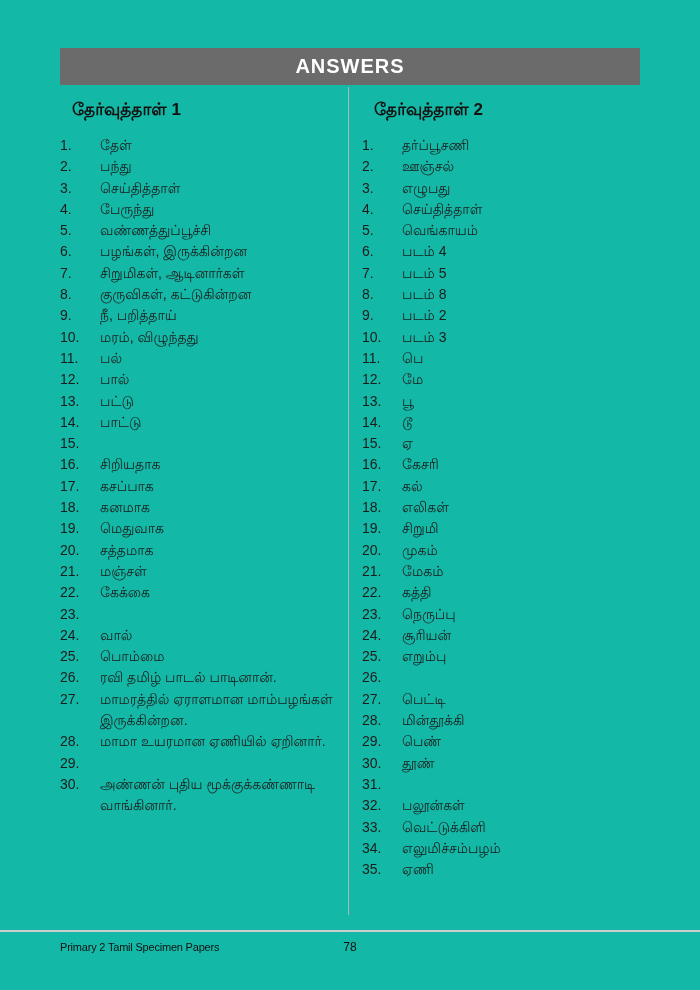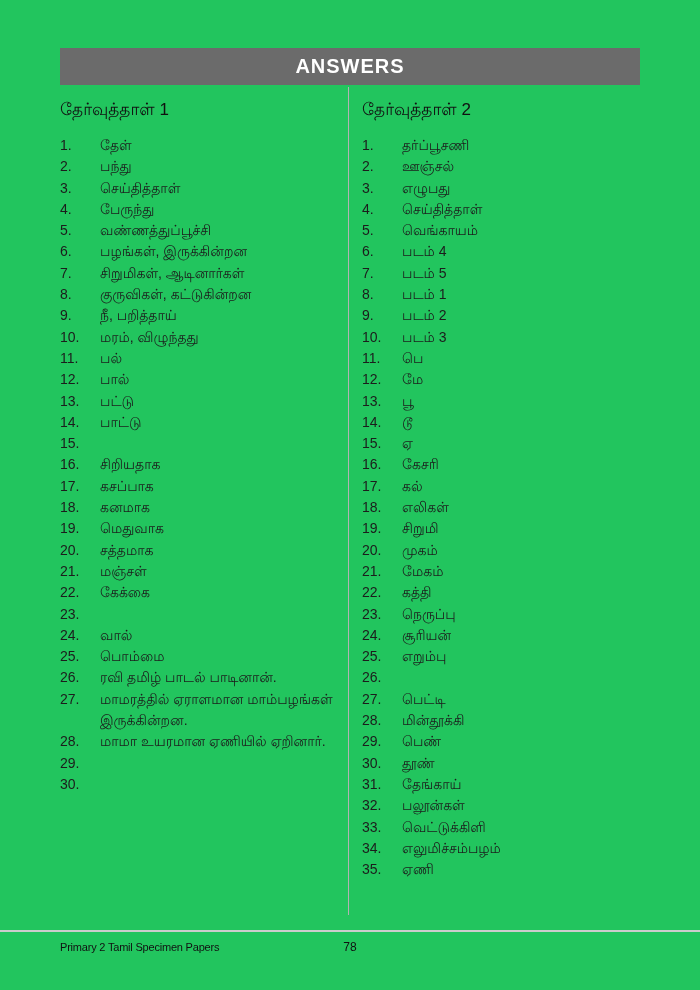--- a/index.html
+++ b/index.html
@@ -1,40 +1,40 @@
 <!DOCTYPE html>
 <html><head>
 <meta charset="utf-8">
 <style>
   html,body{margin:0;padding:0;background:#ffffff;}
   .page{
     position:relative;
     width:700px;height:990px;
-    background:#22c55e;
+    background:#14b8a6;
     font-family:"Liberation Sans", sans-serif;
     color:#1c1c1c;
     overflow:hidden;
   }
   .answers-bar{
     position:absolute;left:60px;top:48px;width:580px;height:37px;
     background:var(--bar-color,#6b6b6b);
     display:flex;align-items:center;justify-content:center;
   }
   .answers-bar span{
     color:#ffffff;font-weight:bold;font-size:20px;letter-spacing:1px;
   }
   .divider{
     position:absolute;left:348px;top:87px;width:1px;height:828px;
     background:var(--divider-color,#b3b3b3);
   }
   .col{position:absolute;top:100px;width:286px;}
   .col-1{left:60px;}
   .col-2{left:362px;width:280px;}
   .col h2{
-    margin:0 0 14px 0;font-size:17px;font-weight:normal;color:#111111;
+    margin:0 0 14px 12px;font-size:17px;font-weight:bold;color:#111111;
     font-family:"Liberation Sans", sans-serif;
   }
   ol.answer-list{list-style:none;margin:0;padding:0;}
   .answer-item{display:flex;font-size:14px;line-height:21.3px;}
   .answer-item .num{flex:none;width:40px;}
   .answer-item .txt{flex:1;}
   .footer-rule{
     position:absolute;left:0;top:930px;width:700px;height:2px;
     background:var(--rule-color,#cccccc);
   }
@@ -169,20 +169,21 @@
         </li>
         <li class="answer-item">
           <span class="num">28.</span>
           <span class="txt">மாமா உயரமான ஏணியில் ஏறினார்.</span>
         </li>
         <li class="answer-item">
           <span class="num">29.</span>
         </li>
         <li class="answer-item">
           <span class="num">30.</span>
+          <span class="txt">அண்ணன் புதிய மூக்குக்கண்ணாடி வாங்கினார்.</span>
         </li>
       </ol>
   </section>
 
   <section class="col col-2">
     <h2>தேர்வுத்தாள் 2</h2>
     <ol class="answer-list">
         <li class="answer-item">
           <span class="num">1.</span>
           <span class="txt">தர்ப்பூசணி</span>
@@ -206,21 +207,21 @@
         <li class="answer-item">
           <span class="num">6.</span>
           <span class="txt">படம் 4</span>
         </li>
         <li class="answer-item">
           <span class="num">7.</span>
           <span class="txt">படம் 5</span>
         </li>
         <li class="answer-item">
           <span class="num">8.</span>
-          <span class="txt">படம் 1</span>
+          <span class="txt">படம் 8</span>
         </li>
         <li class="answer-item">
           <span class="num">9.</span>
           <span class="txt">படம் 2</span>
         </li>
         <li class="answer-item">
           <span class="num">10.</span>
           <span class="txt">படம் 3</span>
         </li>
         <li class="answer-item">
@@ -297,21 +298,20 @@
         <li class="answer-item">
           <span class="num">29.</span>
           <span class="txt">பெண்</span>
         </li>
         <li class="answer-item">
           <span class="num">30.</span>
           <span class="txt">தூண்</span>
         </li>
         <li class="answer-item">
           <span class="num">31.</span>
-          <span class="txt">தேங்காய்</span>
         </li>
         <li class="answer-item">
           <span class="num">32.</span>
           <span class="txt">பலூன்கள்</span>
         </li>
         <li class="answer-item">
           <span class="num">33.</span>
           <span class="txt">வெட்டுக்கிளி</span>
         </li>
         <li class="answer-item">

